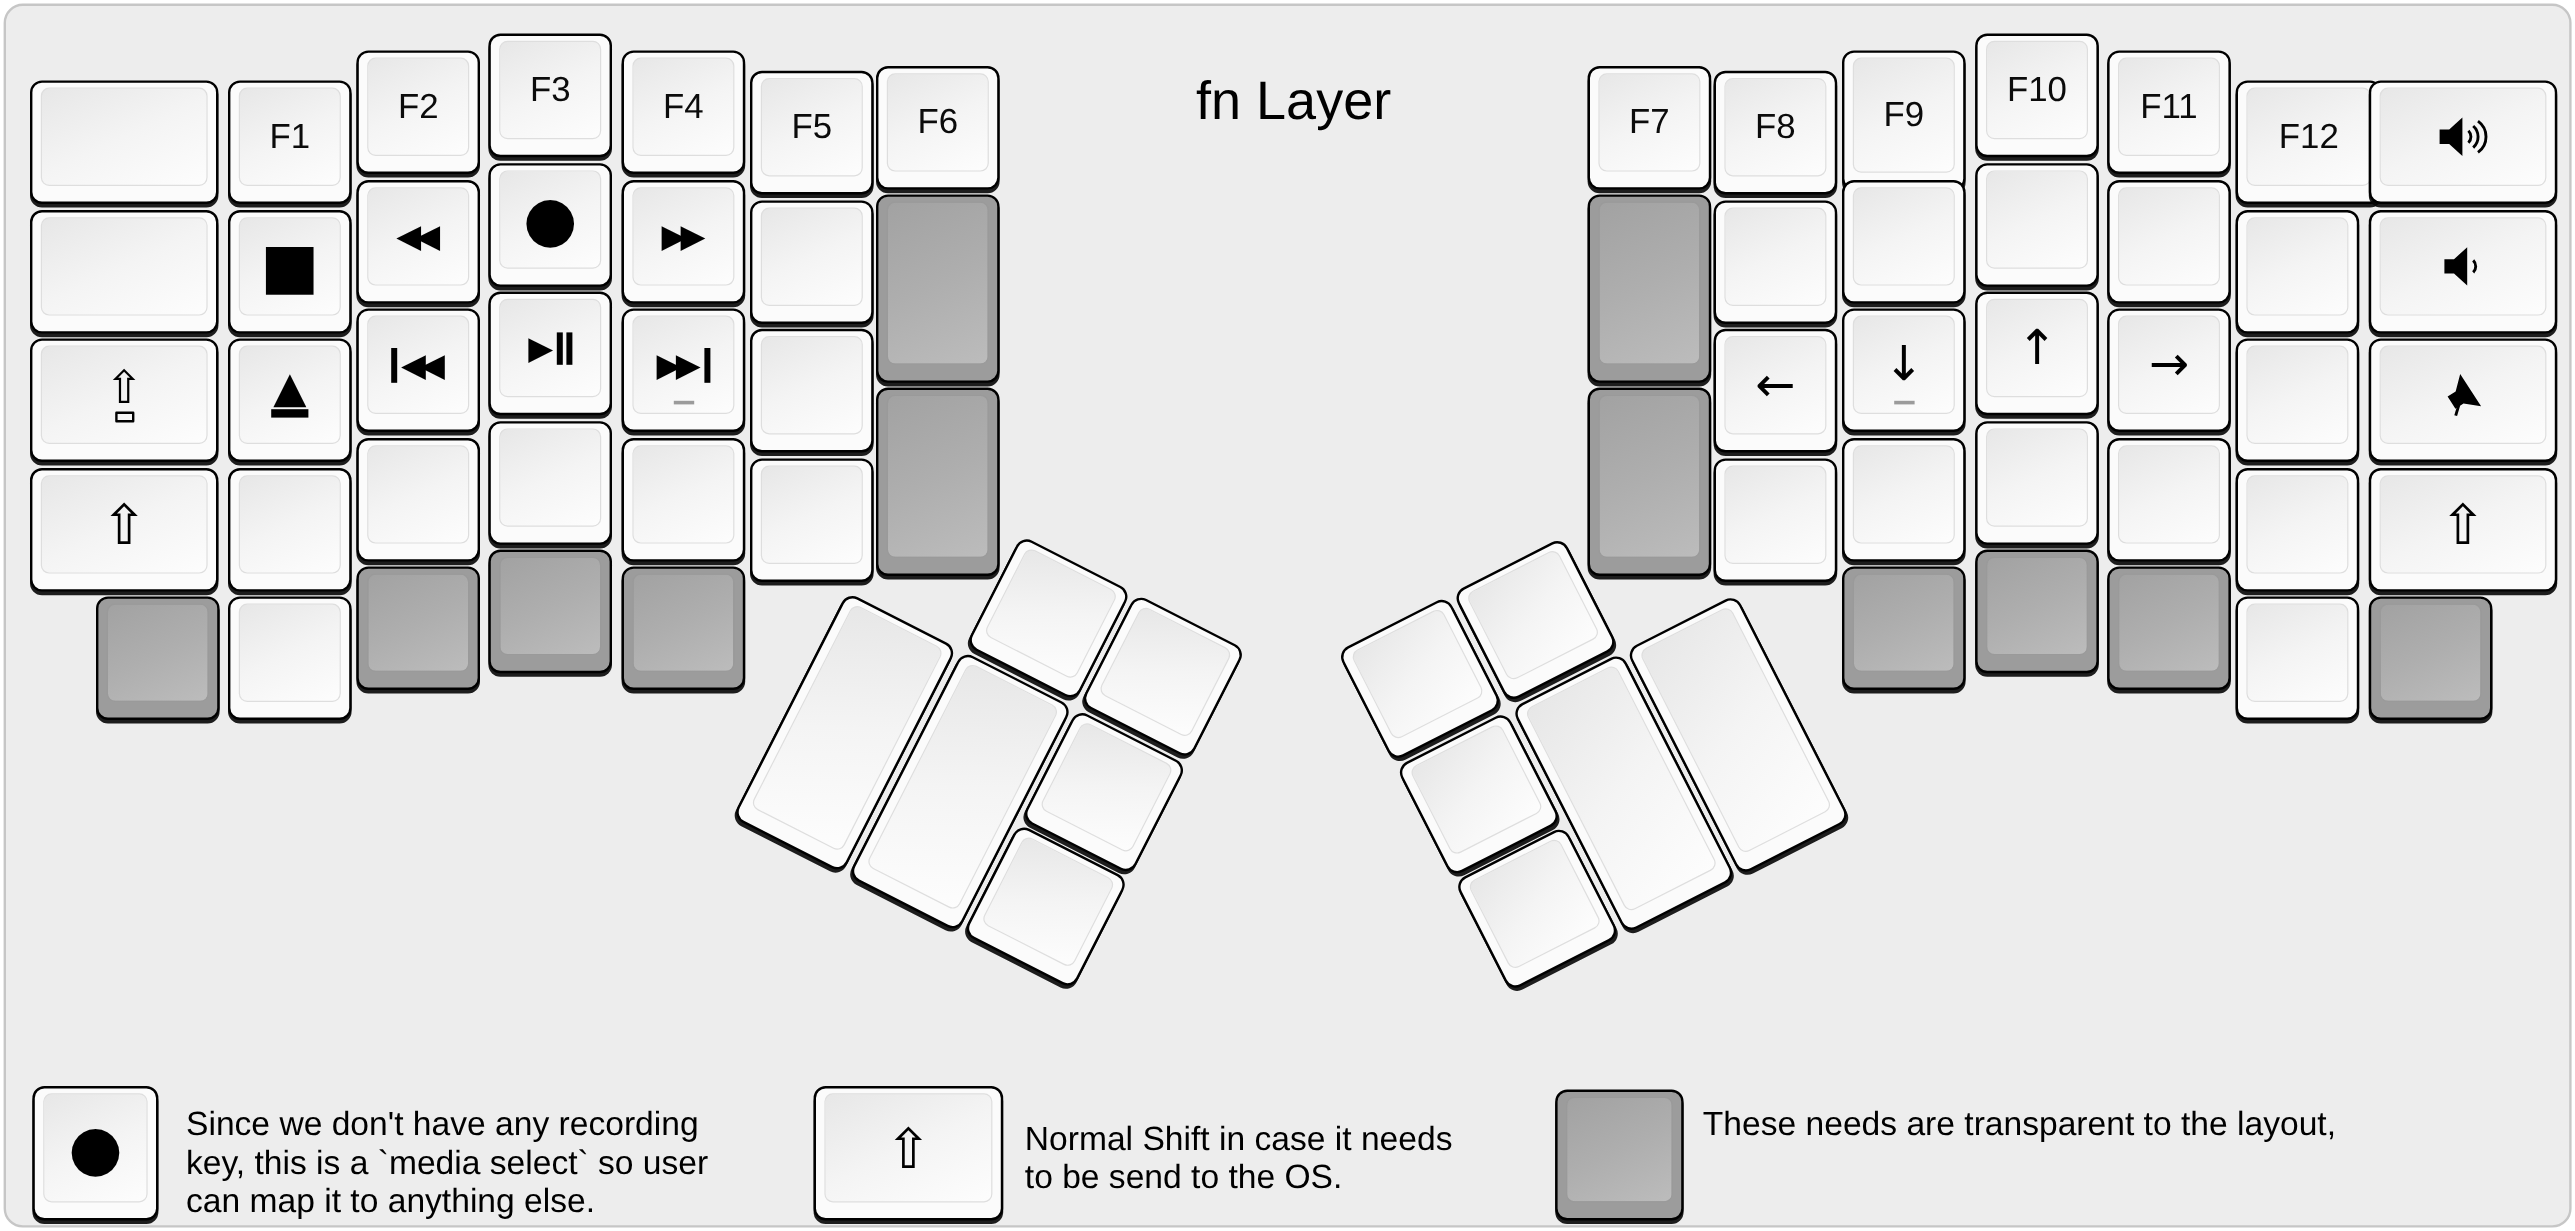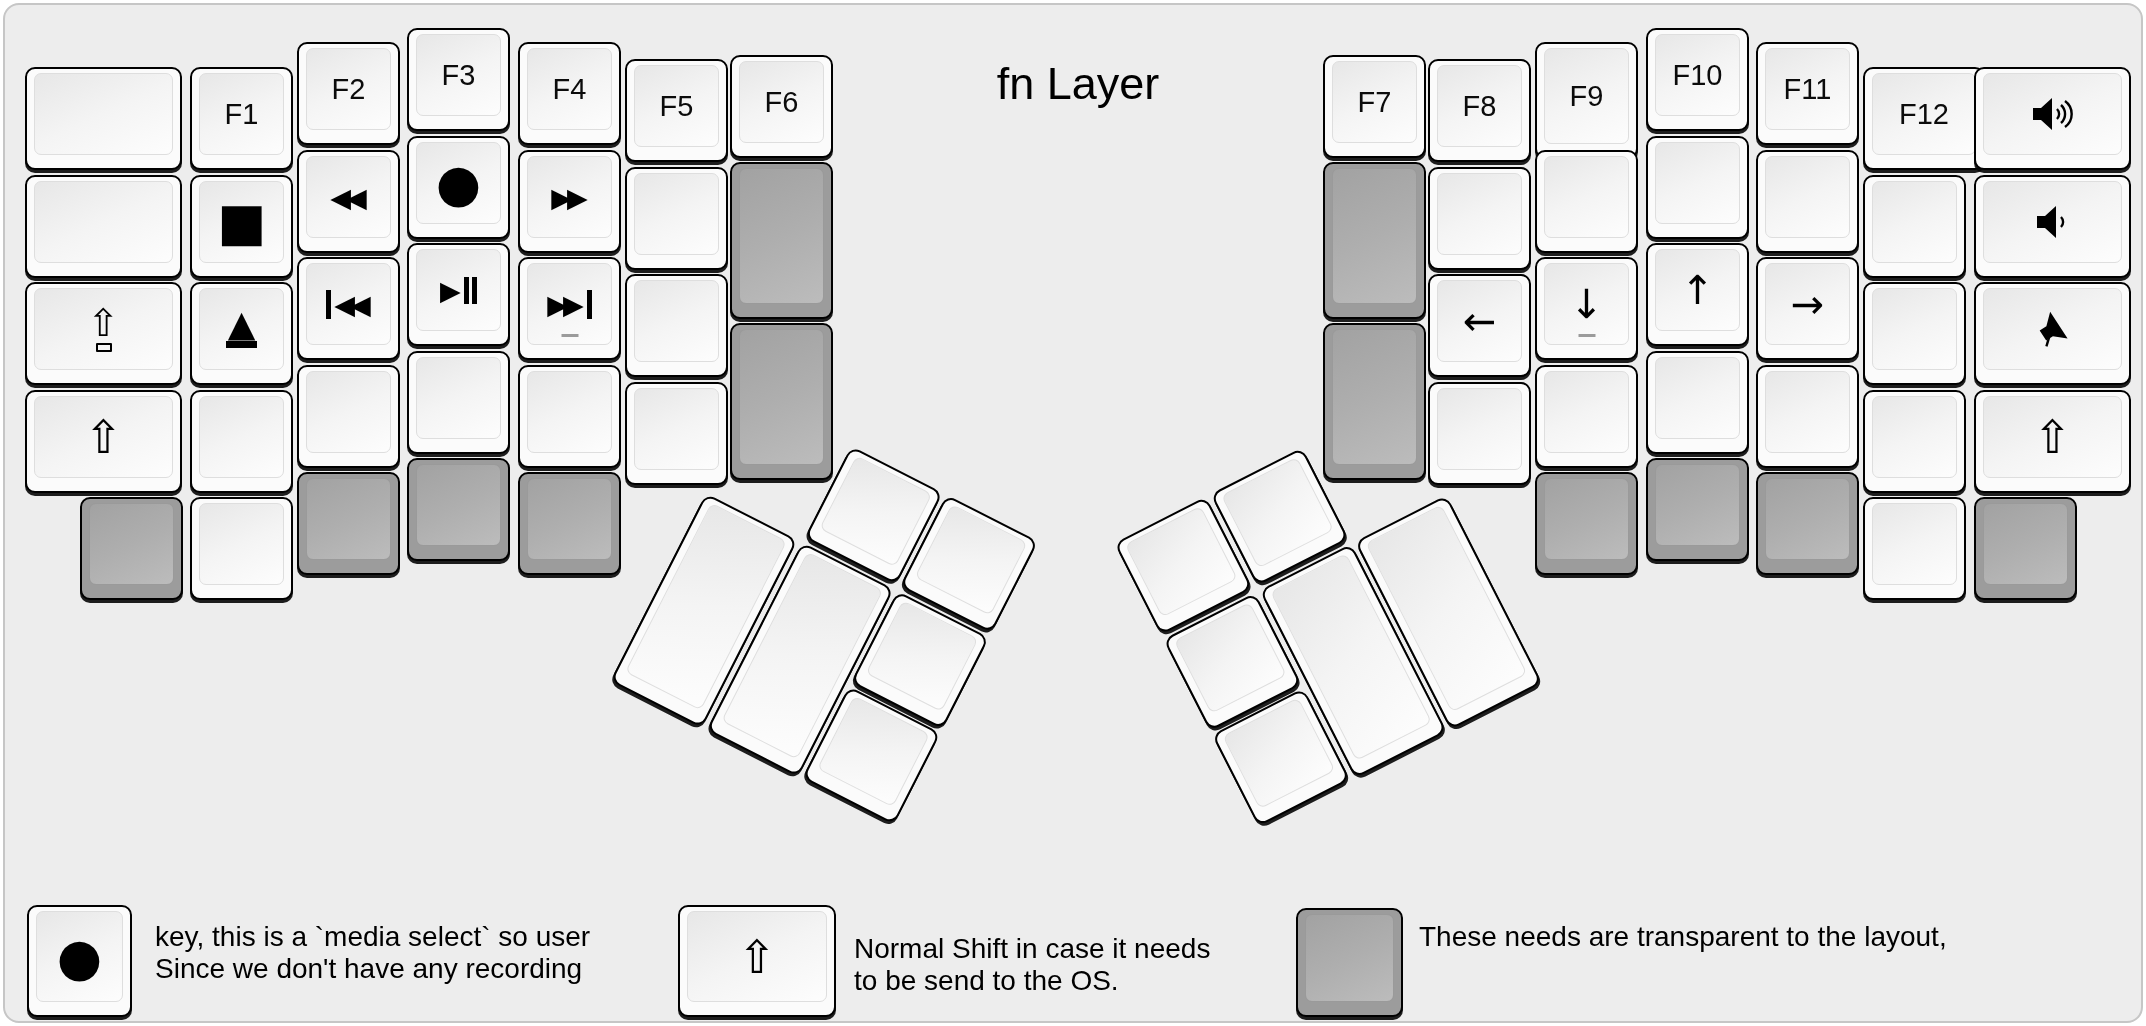--- a/index.html
+++ b/index.html
@@ -399,22 +399,23 @@
       <div class="key white" style="left: 215px; top: 108px; width: 103px; height: 211px;">
         <div class="keytop"></div>
       </div>
       <div class="key white" style="left: 0px; top: 215px; width: 103px; height: 103px;">
         <div class="keytop"></div>
       </div>
     </div>
 
   <div>
     <div class="legend-text" style="left:150px;top:916px">
+      <div>Since we don't have any recording</div>
       <div>key, this is a `media select` so user</div>
-      <div>Since we don't have any recording</div>
+      <div>can map it to anything else.</div>
     </div>
     <div class="legend-text" style="left:849px;top:928px">
       <div>Normal Shift in case it needs</div>
       <div>to be send to the OS.</div>
     </div>
     <div class="legend-text" style="left:1414px;top:916px">
       <div>These needs are transparent to the layout,</div>
     </div>
   </div>
 </div>

